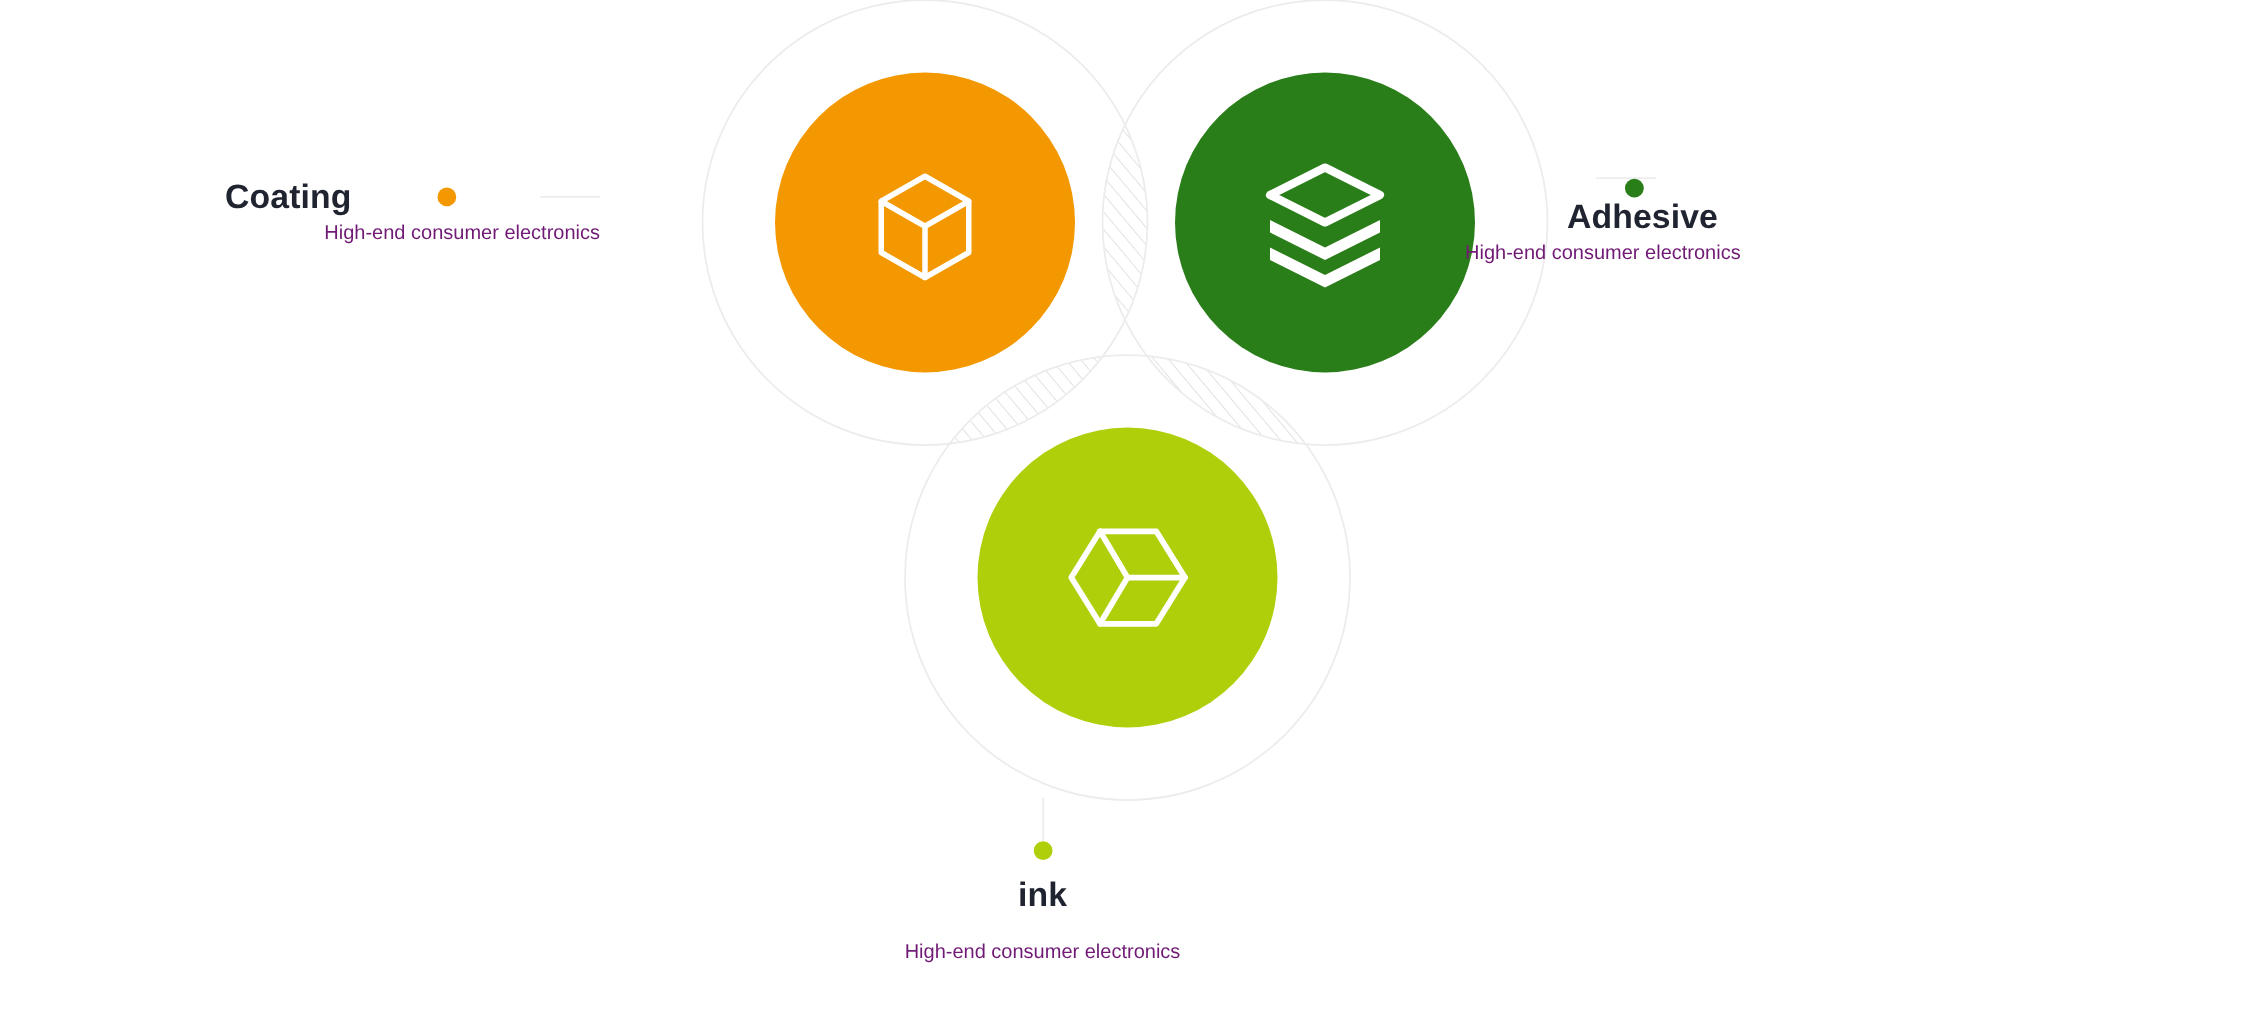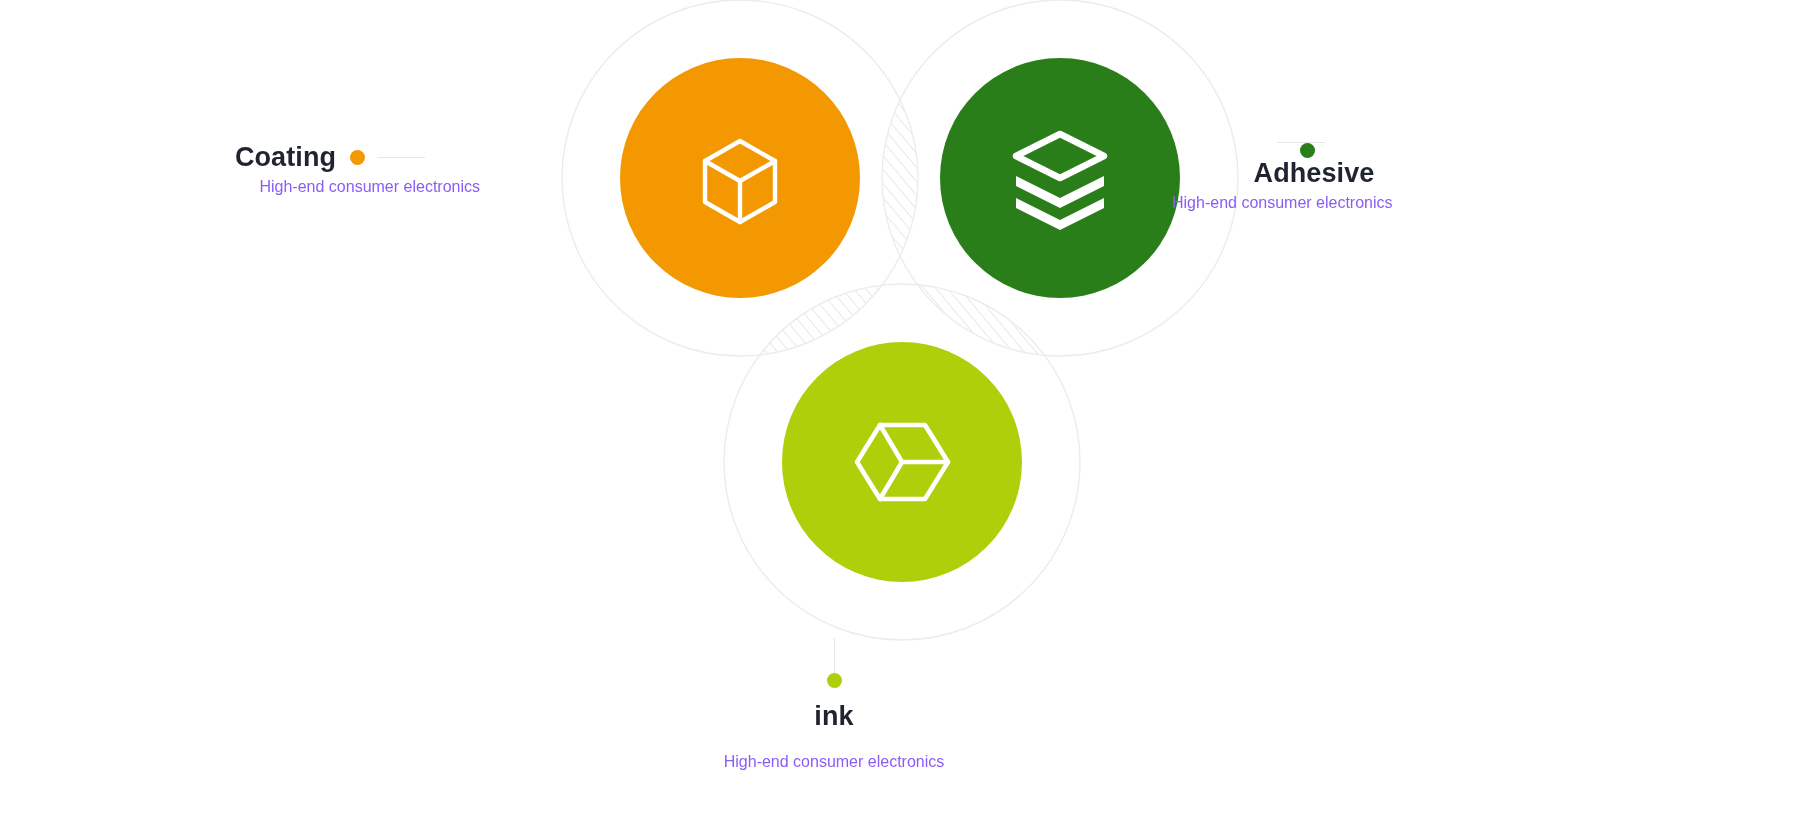--- a/index.html
+++ b/index.html
@@ -47,34 +47,34 @@
     border-radius: 50%;
     flex: 0 0 auto;
   }
   .connector {
     height: 1px;
     background: #e6e6e6;
     flex: 0 0 auto;
   }
   .label-desc {
     font-size: 16px;
-    color: #8b5cf6;
+    color: #701a75;
     line-height: 1.75;
     white-space: nowrap;
   }
 
   
   #block-coating {
     left: 180px;
     top: 142px;
     width: 300px;
     text-align: right;
   }
   #block-coating .label-head {
-    justify-content: center;
+    justify-content: space-between;
   }
   #block-coating .label-title { margin-right: 14px; }
   #block-coating .connector { width: 48px; margin-left: 12px; }
 
   
   #block-adhesive {
     left: 1097px;
     top: 142px;
     width: 420px;
     text-align: left;

